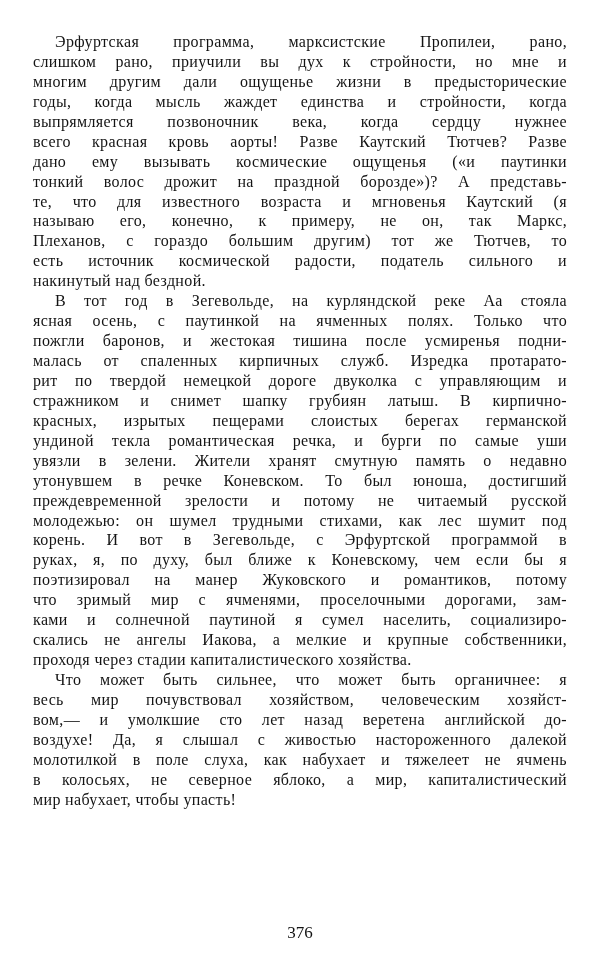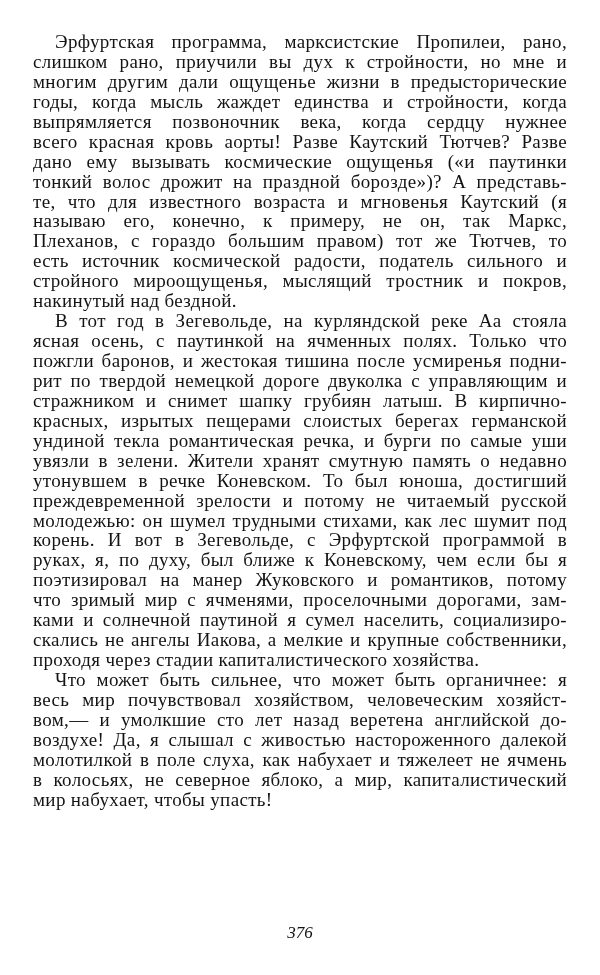--- a/index.html
+++ b/index.html
@@ -20,21 +20,21 @@
       width: 600px;
       height: 975px;
       background: #ffffff;
     }
     .text-block {
       position: absolute;
       left: 33px;
       top: 32px;
       width: 534px;
       font-family: "Liberation Serif", "DejaVu Serif", serif;
-      font-size: 19px;
+      font-size: 16px;
       line-height: 19.95px;
       color: #141414;
       letter-spacing: 0.35px;
     }
     .line {
       display: block;
       white-space: nowrap;
       text-align: justify;
       text-align-last: justify;
       height: 19.95px;
@@ -49,50 +49,49 @@
     }
     .page-number {
       position: absolute;
       left: 270px;
       width: 60px;
       top: 923px;
       text-align: center;
       font-family: "Liberation Serif", "DejaVu Serif", serif;
       font-size: 17px;
       color: #141414;
-      font-style: italic;
     }
   </style>
 </head>
 <body>
 
 <div class="page">
   <div class="text-block">
 
     <div class="paragraph">
       <span class="line first">Эрфуртская программа, марксистские Пропилеи, рано,</span>
       <span class="line">слишком рано, приучили вы дух к стройности, но мне и</span>
       <span class="line">многим другим дали ощущенье жизни в предысторические</span>
       <span class="line">годы, когда мысль жаждет единства и стройности, когда</span>
       <span class="line">выпрямляется позвоночник века, когда сердцу нужнее</span>
       <span class="line">всего красная кровь аорты! Разве Каутский Тютчев? Разве</span>
       <span class="line">дано ему вызывать космические ощущенья («и паутинки</span>
       <span class="line">тонкий волос дрожит на праздной борозде»)? А представь-</span>
       <span class="line">те, что для известного возраста и мгновенья Каутский (я</span>
       <span class="line">называю его, конечно, к примеру, не он, так Маркс,</span>
-      <span class="line">Плеханов, с гораздо большим правом) тот же Тютчев, то</span>
+      <span class="line">Плеханов, с гораздо большим другим) тот же Тютчев, то</span>
       <span class="line">есть источник космической радости, податель сильного и</span>
-      <span class="line">стройного мироощущенья, мыслящий тростник и покров,</span>
       <span class="line last">накинутый над бездной.</span>
     </div>
 
     <div class="paragraph">
       <span class="line first">В тот год в Зегевольде, на курляндской реке Аа стояла</span>
       <span class="line">ясная осень, с паутинкой на ячменных полях. Только что</span>
       <span class="line">пожгли баронов, и жестокая тишина после усмиренья подни-</span>
+      <span class="line">малась от спаленных кирпичных служб. Изредка протарато-</span>
       <span class="line">рит по твердой немецкой дороге двуколка с управляющим и</span>
       <span class="line">стражником и снимет шапку грубиян латыш. В кирпично-</span>
       <span class="line">красных, изрытых пещерами слоистых берегах германской</span>
       <span class="line">ундиной текла романтическая речка, и бурги по самые уши</span>
       <span class="line">увязли в зелени. Жители хранят смутную память о недавно</span>
       <span class="line">утонувшем в речке Коневском. То был юноша, достигший</span>
       <span class="line">преждевременной зрелости и потому не читаемый русской</span>
       <span class="line">молодежью: он шумел трудными стихами, как лес шумит под</span>
       <span class="line">корень. И вот в Зегевольде, с Эрфуртской программой в</span>
       <span class="line">руках, я, по духу, был ближе к Коневскому, чем если бы я</span>

